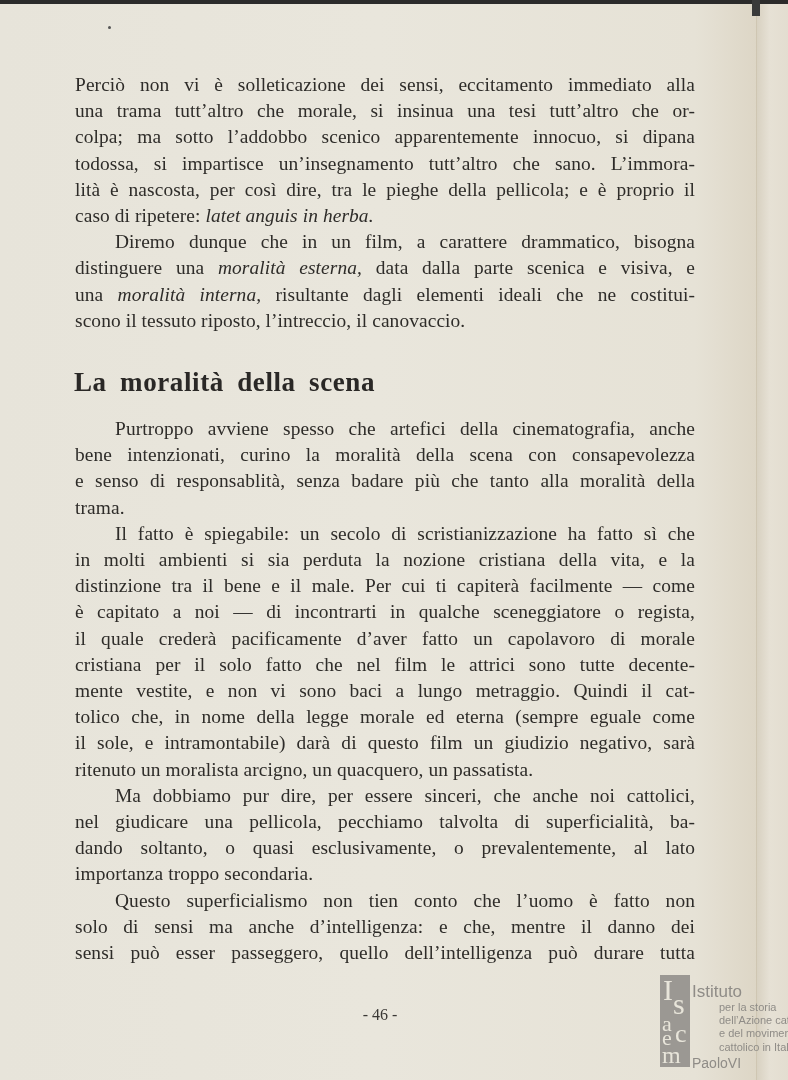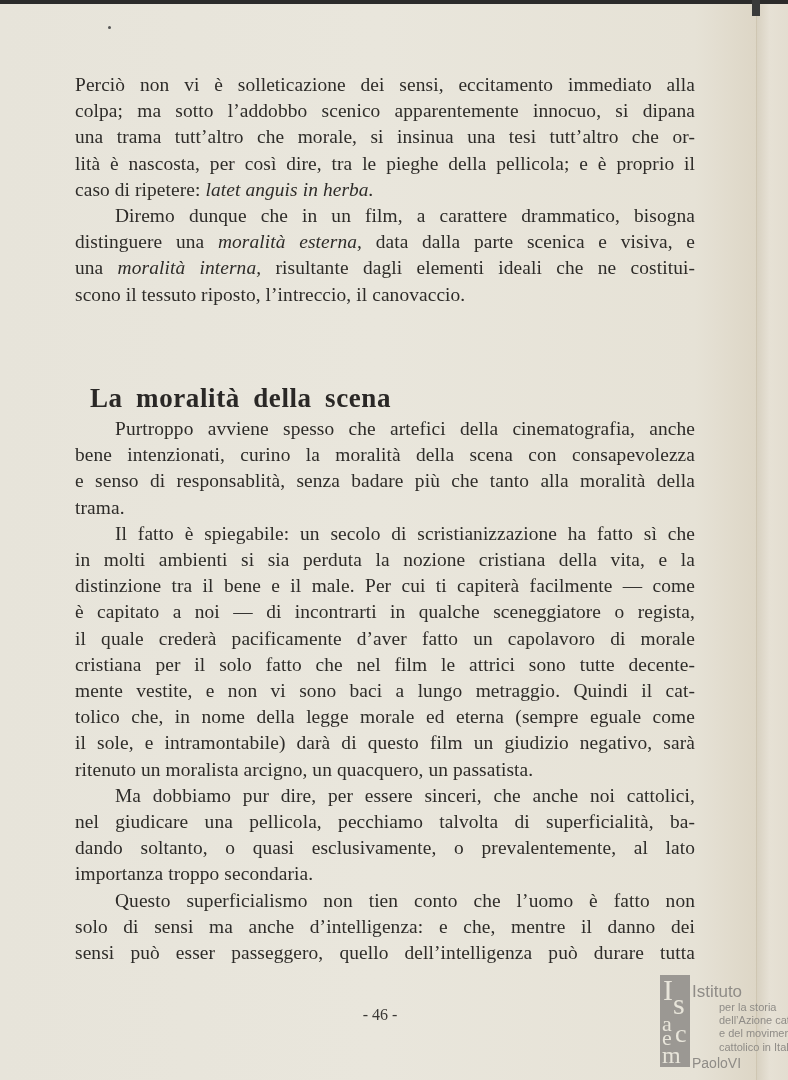--- a/index.html
+++ b/index.html
@@ -37,21 +37,21 @@
     letter-spacing: 0.1px;
   }
   .text-block .line { display: block; text-align: justify; text-align-last: justify; white-space: nowrap; }
   .text-block .line.last { text-align-last: left; }
   .text-block em { }
 
   .heading {
     position: absolute; left: 74px; top: 367px;
     font-size: 27px; font-weight: bold; color: #2a2826;
     letter-spacing: 0.6px; word-spacing: 6px;
-    margin: 16px;
+    margin: 0;
   }
   .page-number {
     position: absolute; left: 0; width: 760px; top: 1006px;
     text-align: center; font-size: 16px; color: #3a3835;
   }
 
   .logo {
     position: absolute; left: 660px; top: 975px; width: 128px; height: 92px;
   }
   .logo-block {
@@ -73,22 +73,23 @@
 <body>
 
 <div class="top-edge"></div>
 <div class="page"></div>
 <div class="page-under"></div>
 <div class="binding-mark"></div>
 <div class="speck" style="left:108px;top:26px;"></div>
 
 <div class="text-block" style="top:72px;">
   <span class="line">Perciò non vi è solleticazione dei sensi, eccitamento immediato alla</span>
+  <span class="line">una trama tutt’altro che morale, si insinua una tesi tutt’altro che or-</span>
   <span class="line">colpa; ma sotto l’addobbo scenico apparentemente innocuo, si dipana</span>
-  <span class="line">una trama tutt’altro che morale, si insinua una tesi tutt’altro che or-</span>
+  <span class="line">todossa, si impartisce un’insegnamento tutt’altro che sano. L’immora-</span>
   <span class="line">lità è nascosta, per così dire, tra le pieghe della pellicola; e è proprio il</span>
   <span class="line last"><span>caso di ripetere: </span><em>latet anguis in herba.</em></span>
 
   <span class="line" style="padding-left:40px;">Diremo dunque che in un film, a carattere drammatico, bisogna</span>
   <span class="line"><span>distinguere una </span><em>moralità esterna,</em><span> data dalla parte scenica e visiva, e</span></span>
   <span class="line"><span>una </span><em>moralità interna,</em><span> risultante dagli elementi ideali che ne costitui-</span></span>
   <span class="line last">scono il tessuto riposto, l’intreccio, il canovaccio.</span>
 </div>
 
 <h2 class="heading">La moralità della scena</h2>

